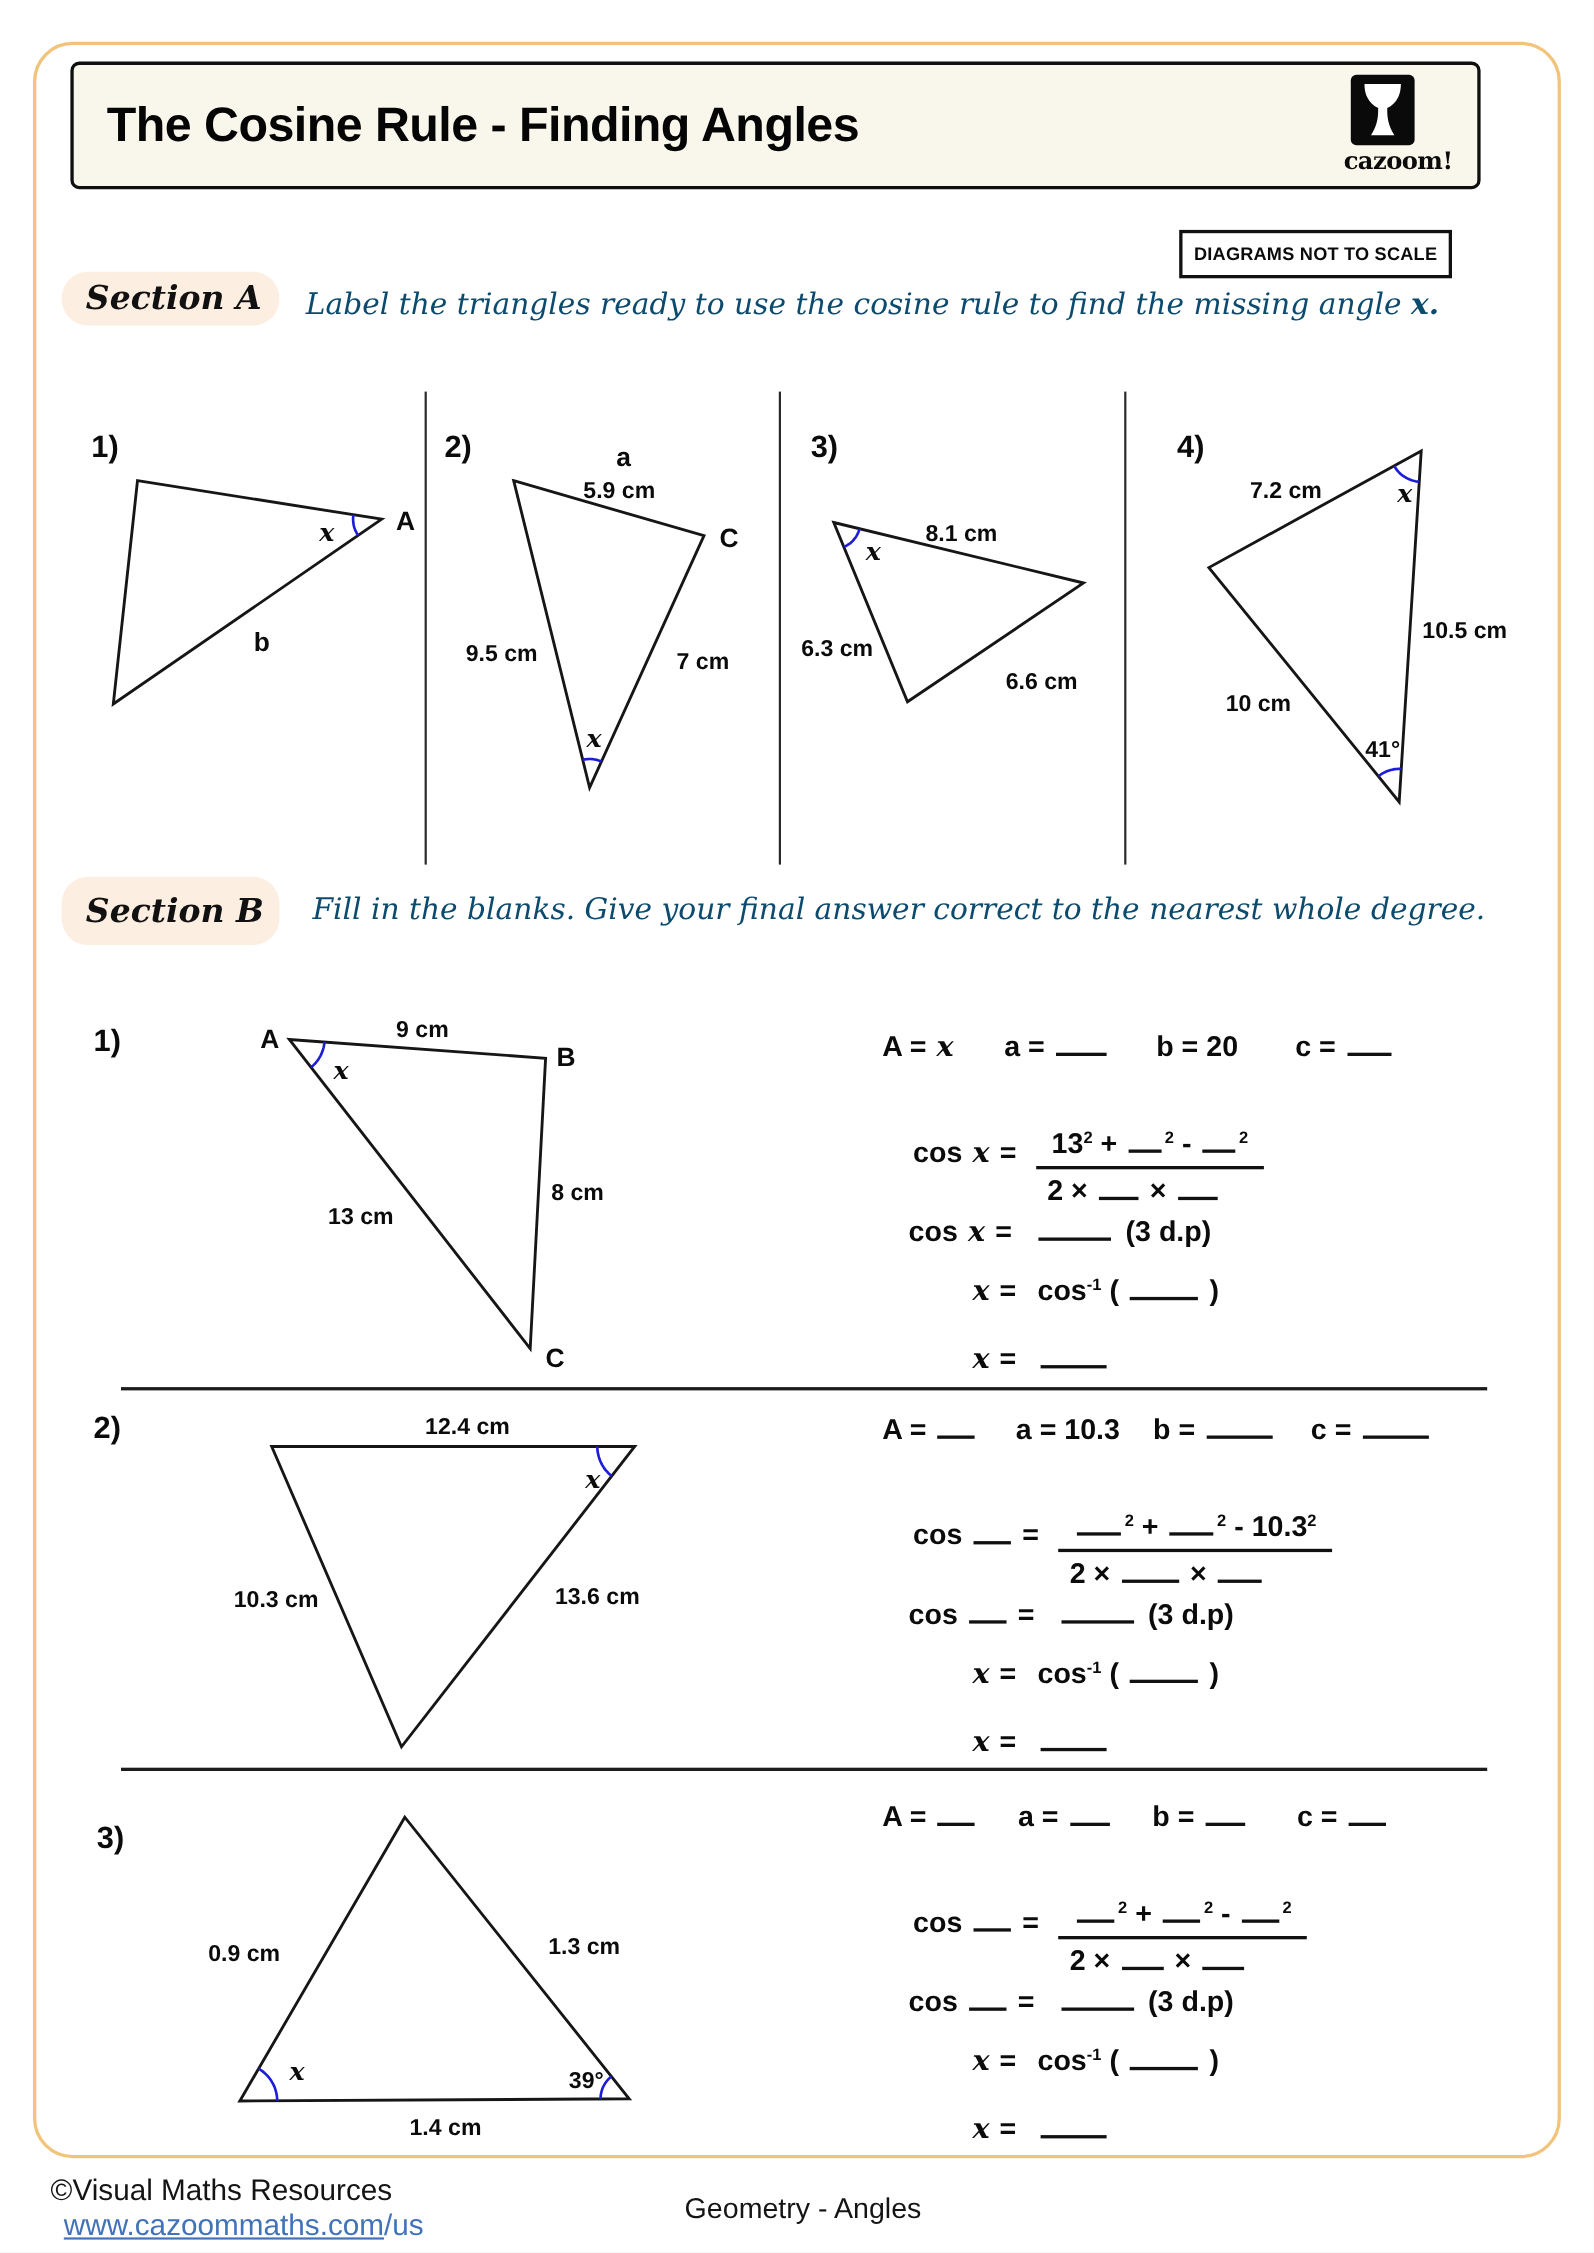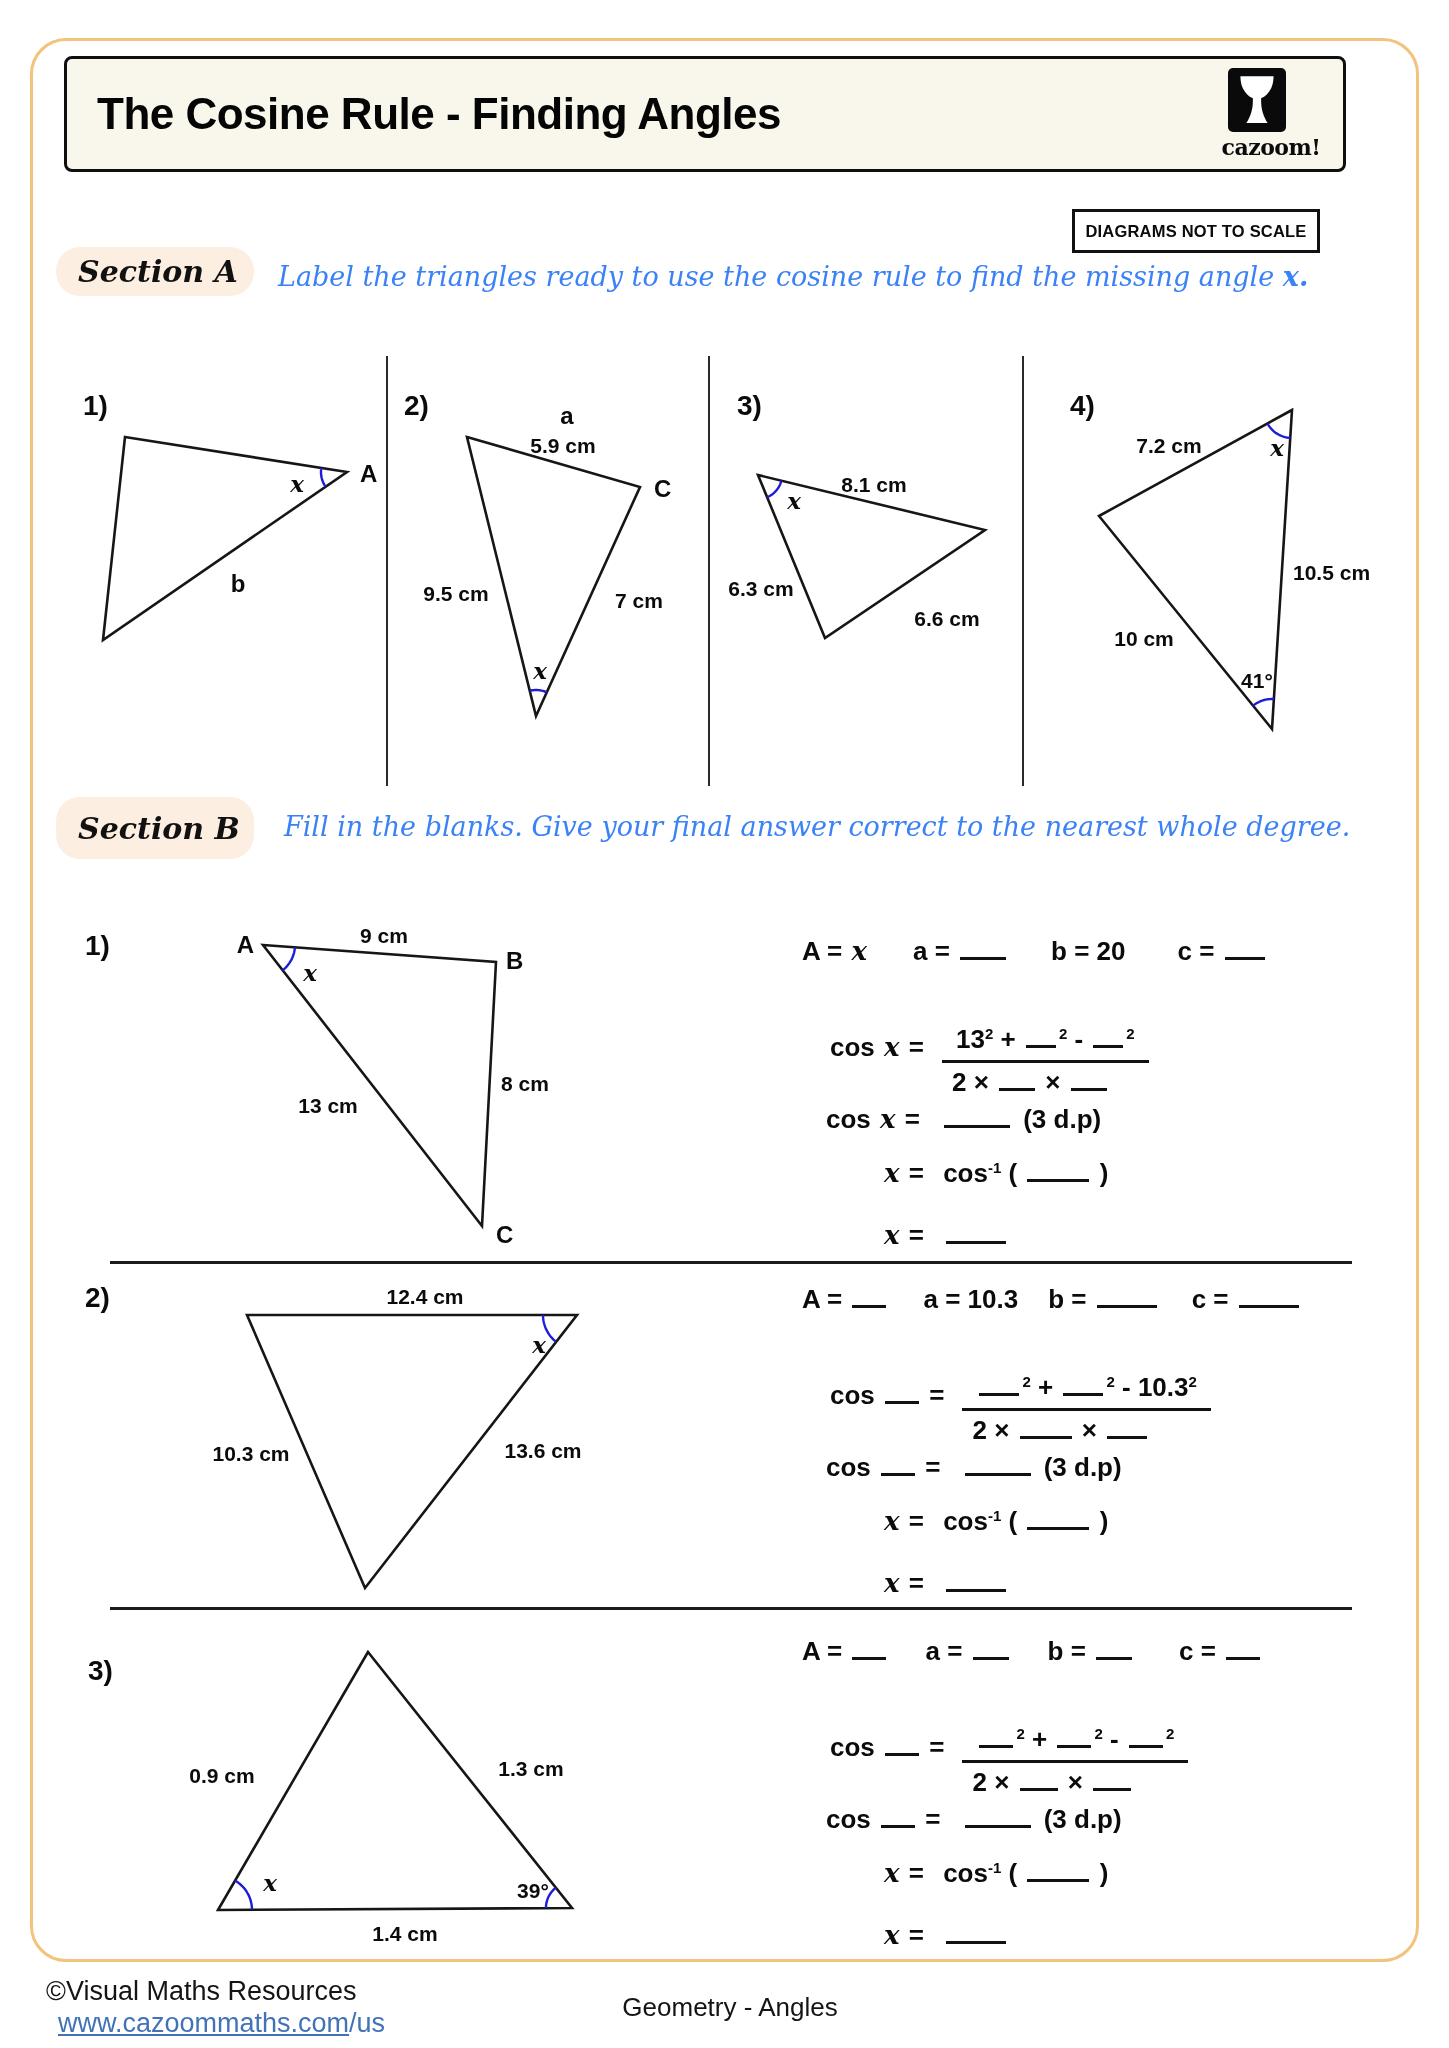--- a/index.html
+++ b/index.html
@@ -19,21 +19,21 @@
         font-family:"DejaVu Serif",serif;font-weight:700;font-size:22px;letter-spacing:-0.5px;margin-left:12px;}
   .scale-note{position:absolute;left:1072px;top:209px;width:248px;height:44px;border:3px solid #111;
         display:flex;align-items:center;justify-content:center;font-weight:700;font-size:16.5px;
         letter-spacing:0.2px;background:#fff;}
   .sec-label{position:absolute;background:#fdeee2;border-radius:24px;
         font-family:"DejaVu Serif",serif;font-style:italic;font-weight:700;font-size:30px;
         display:flex;align-items:center;padding-left:22px;color:#111;}
   #secA-label{left:56px;top:247px;width:198px;height:49px;}
   #secB-label{left:56px;top:797px;width:198px;height:62px;}
   .sec-instr{position:absolute;font-family:"DejaVu Serif",serif;font-style:italic;font-size:27px;
-        color:#3b82f6;white-space:nowrap;}
+        color:#0c4a6e;white-space:nowrap;}
   #secA-instr{left:278px;top:261px;}
   #secB-instr{left:284px;top:811px;}
   .sec-instr .emph{font-weight:700;}
   
   .vdiv{position:absolute;width:2px;background:#2a2a2a;}
   .hdiv{position:absolute;height:3px;background:#1c1c1c;}
   
   .tri-svg{position:absolute;overflow:visible;}
   .tri-svg polygon{fill:none;stroke:#161616;stroke-width:2.6;}
   .tri-svg polyline.arc{fill:none;stroke:#1d1dd8;stroke-width:2.4;}

